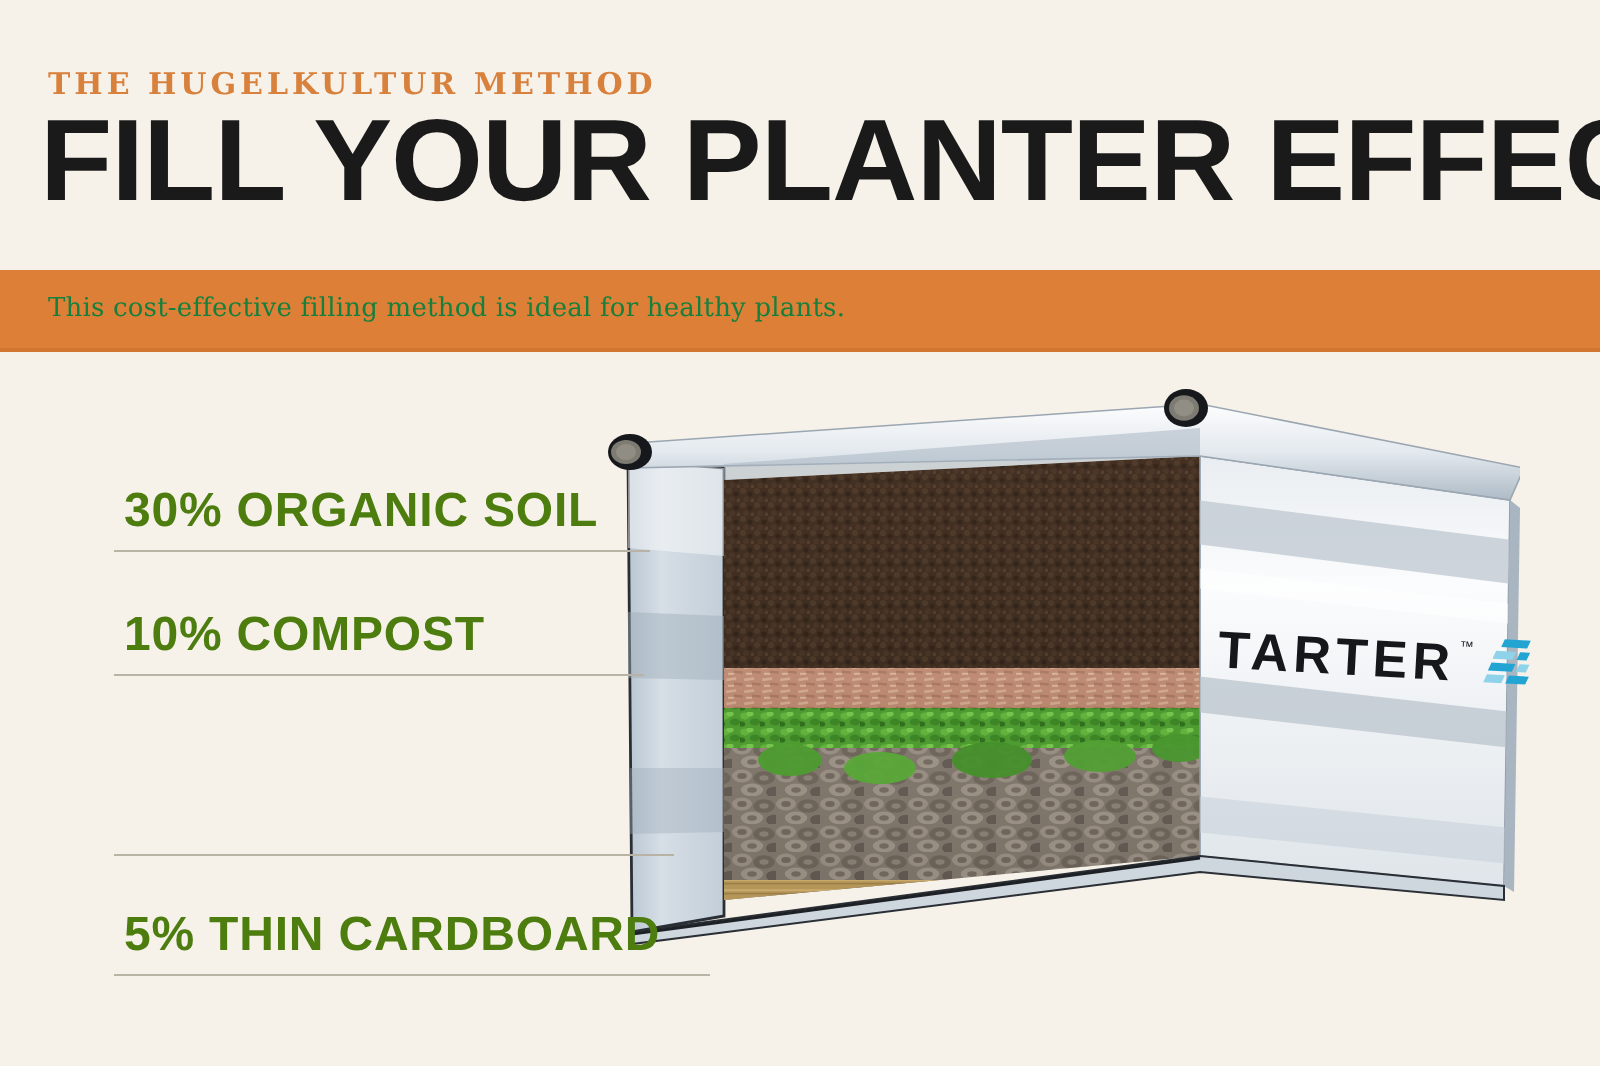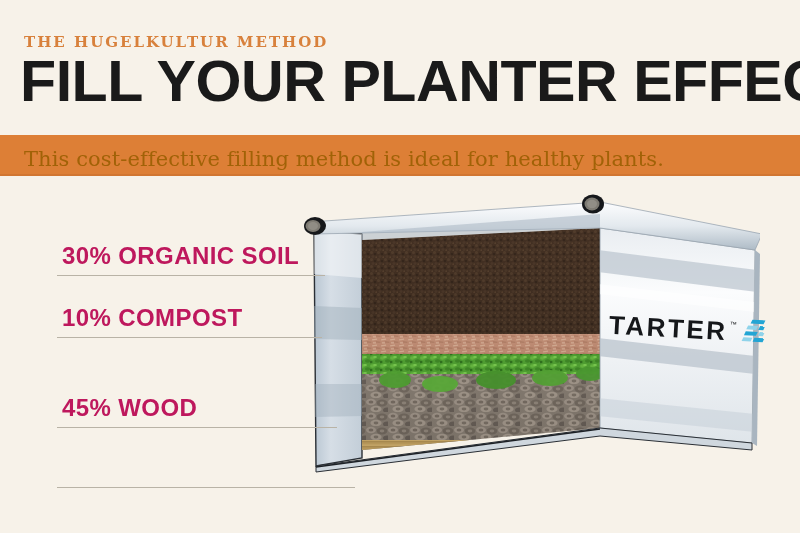--- a/index.html
+++ b/index.html
@@ -40,36 +40,36 @@
     position:absolute;left:0;top:135px;width:800px;height:41px;
     background:#dd7f36;
   }
   .band-edge{
     position:absolute;left:0;top:174px;width:800px;height:2px;
     background:#cf7430;opacity:.85;
   }
   .band-text{
     position:absolute;left:24px;top:147px;
     font-family:"DejaVu Serif", serif;
-    font-size:21px;
-    color:#a16207;
+    font-size:13px;
+    color:#15803d;
     white-space:nowrap;
     letter-spacing:.1px;
   }
 
   
   .labels{position:absolute;left:0;top:176px;width:800px;height:357px;}
   .label-row{position:absolute;left:0;width:800px;height:40px;}
   .label-text{
     position:absolute;left:62px;bottom:6px;
     font-family:"Liberation Sans Narrow","Liberation Sans",sans-serif;
     font-weight:bold;
     font-size:24px;
     letter-spacing:.4px;
-    color:#be185d;
+    color:#4d7c0f;
     white-space:nowrap;
   }
   .leader{
     position:absolute;left:57px;bottom:0px;height:1px;
     background:#b9b3a6;
   }
 
   
   .planter{position:absolute;left:300px;top:188px;width:460px;height:310px;}
 
@@ -269,23 +269,23 @@
       <span class="leader" style="width:268px;"></span>
     </div>
 
     <div class="label-row" style="top:122px;text-align:center;">
       <span class="label-text">10% COMPOST</span>
       <span class="leader" style="width:265px;"></span>
     </div>
 
 
     <div class="label-row" style="top:212px;">
-      <span class="label-text">45% WOOD</span>
       <span class="leader" style="width:280px;"></span>
     </div>
 
     <div class="label-row" style="top:272px;">
+      <span class="label-text">5% THIN CARDBOARD</span>
       <span class="leader" style="width:298px;"></span>
     </div>
 
   </div>
 
 </div>
 
 </body></html>

